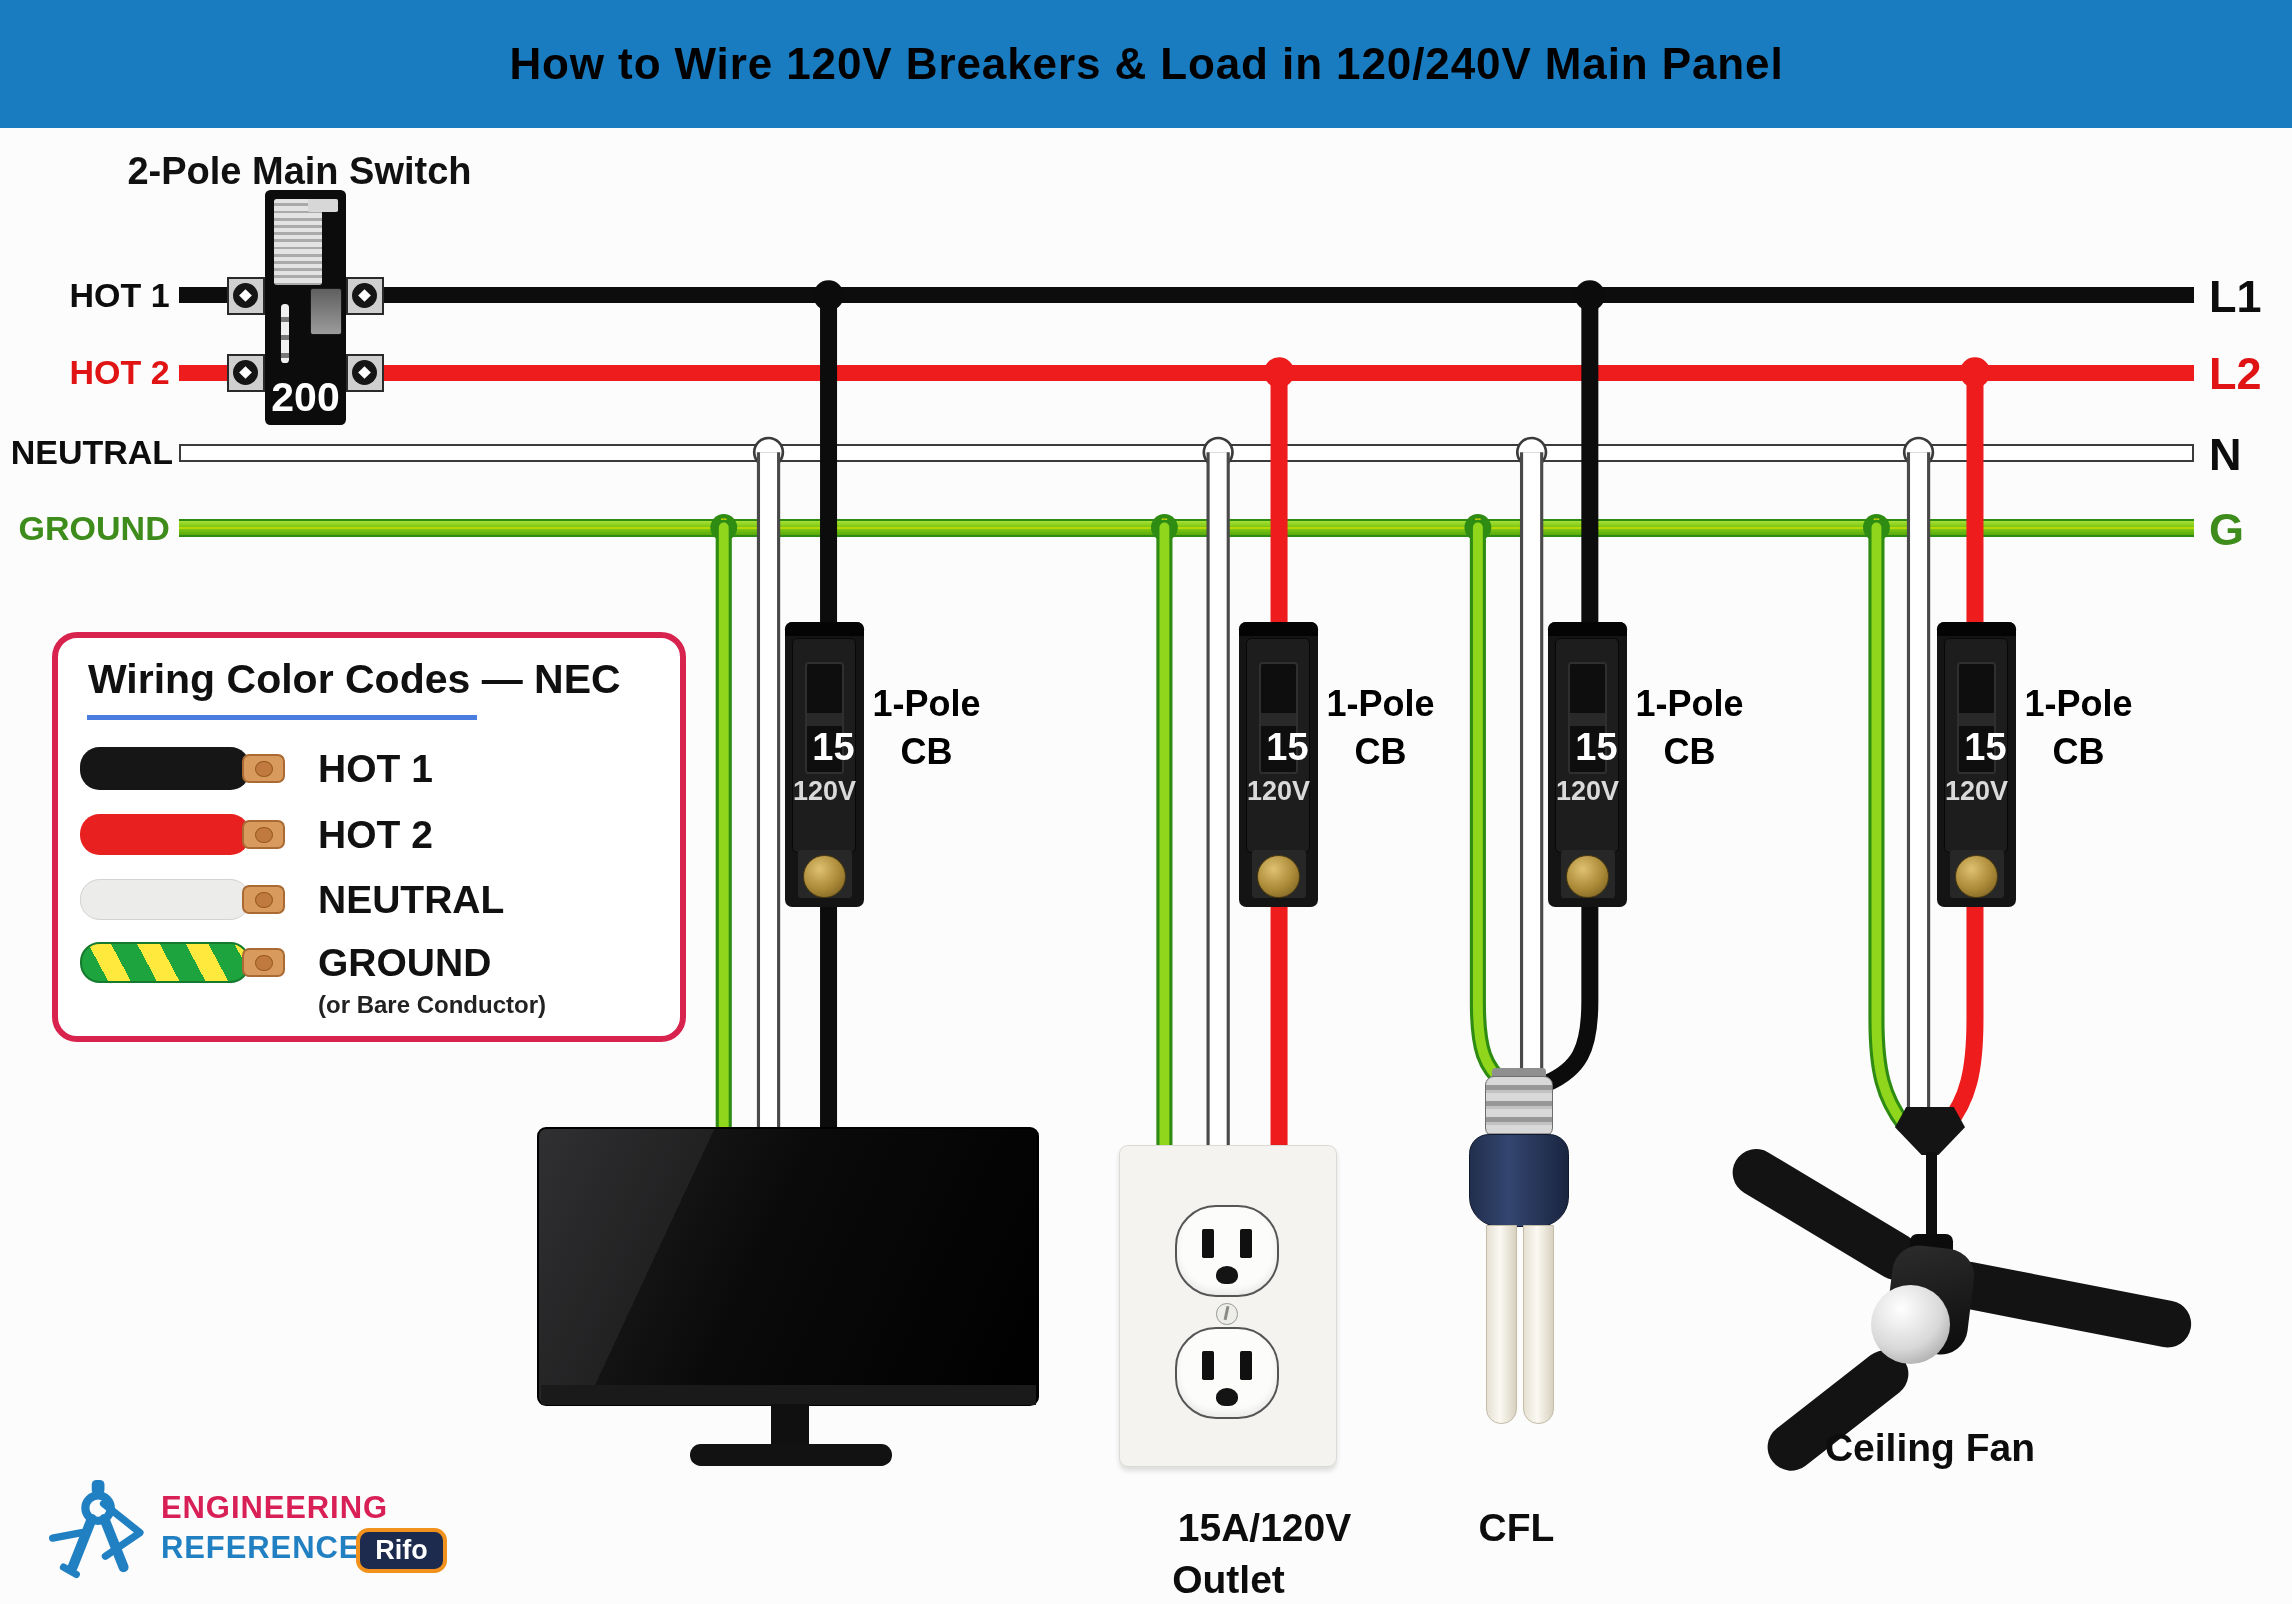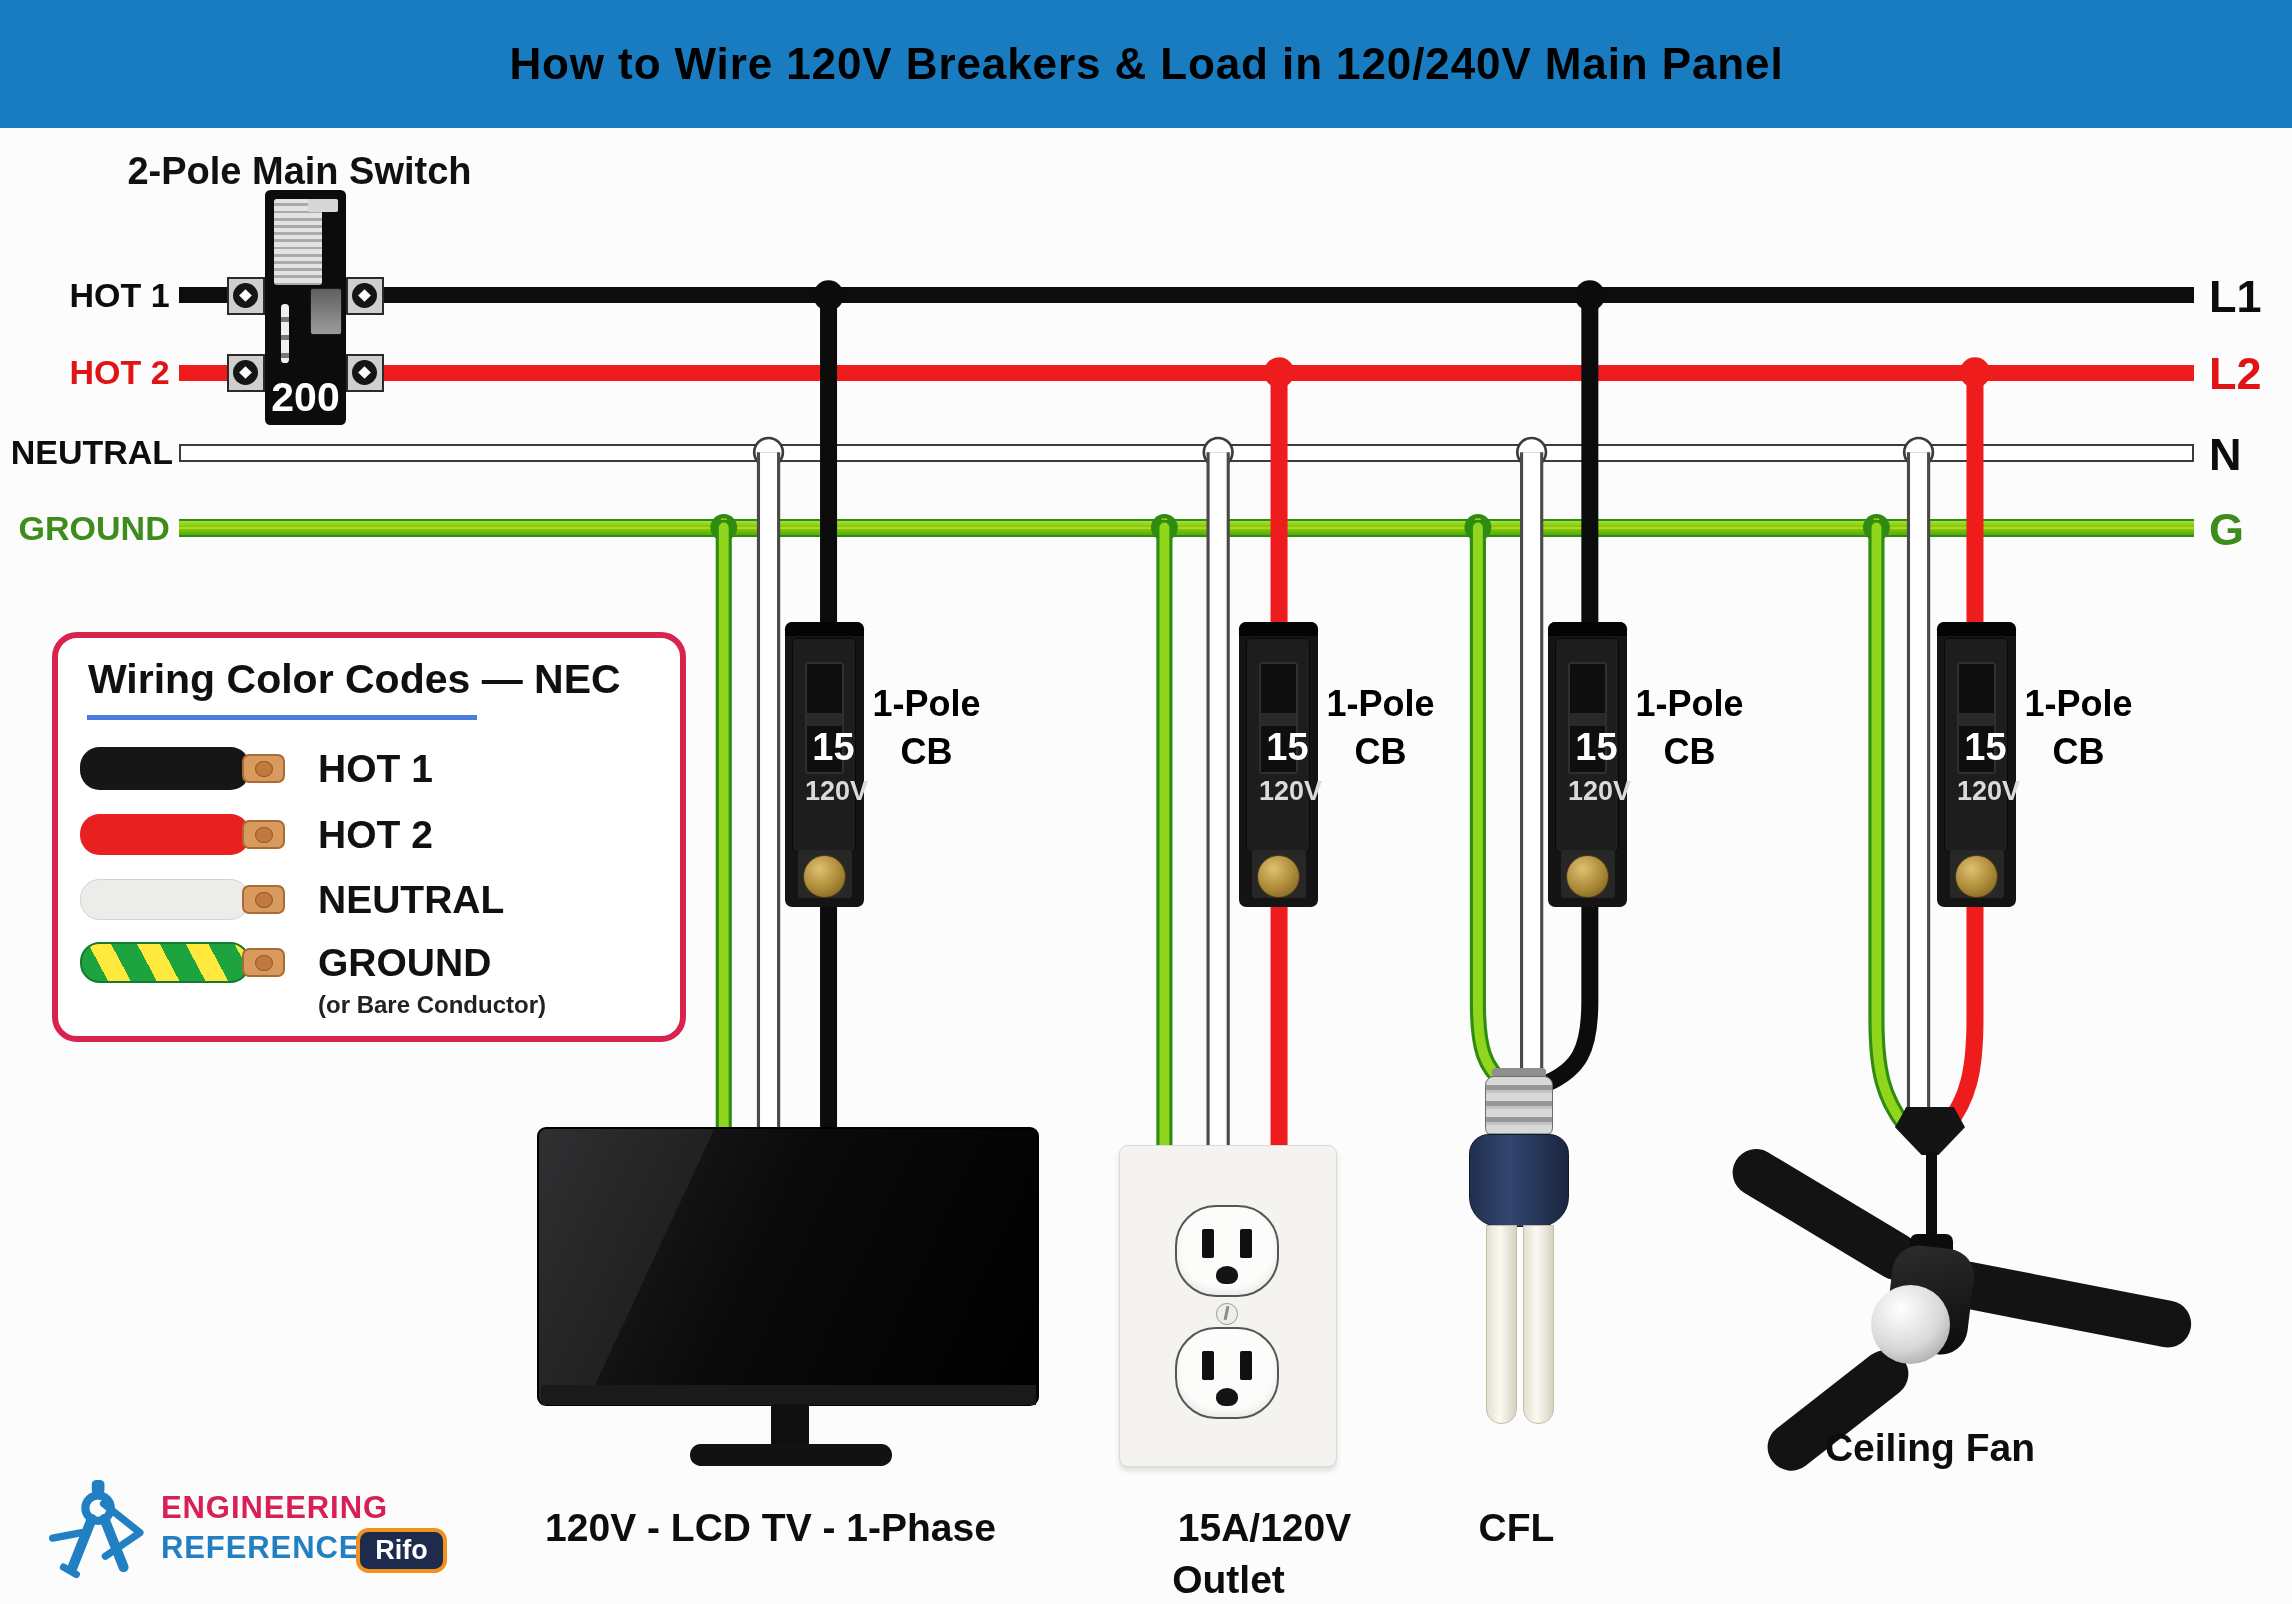--- a/index.html
+++ b/index.html
@@ -38,21 +38,21 @@
   
   .wires{position:absolute;left:0;top:0;z-index:4;pointer-events:none;}
 
   
   .breaker{position:absolute;top:622px;width:79px;height:285px;background:#141414;border-radius:7.2px;z-index:5;}
   .brk-cap{position:absolute;left:0;top:0;width:79px;height:14.3px;background:#040404;border-radius:7.2px 7.2px 0 0;}
   .brk-face{position:absolute;left:7.2px;top:16px;width:64px;height:215px;background:#1d1d1d;border:1.8px solid #070707;box-sizing:border-box;border-radius:5.4px;}
   .brk-toggle{position:absolute;left:19.7px;top:40px;width:39px;height:112px;background:#0e0e0e;border:2.7px solid #2f2f2f;box-sizing:border-box;border-radius:3.6px;}
   .brk-ridge{position:absolute;left:0;top:49px;width:100%;height:13.4px;background:#292929;}
   .brk-amp{position:absolute;left:9px;top:104px;width:79px;text-align:center;color:#fff;font-size:38px;font-weight:bold;}
-  .brk-volt{position:absolute;left:0;top:154px;width:79px;text-align:center;color:#dadada;font-size:27px;font-weight:bold;margin-left:12px;}
+  .brk-volt{position:absolute;left:0;top:154px;width:79px;text-align:center;color:#dadada;font-size:27px;font-weight:bold;}
   .brk-term{position:absolute;left:12.5px;top:228px;width:54px;height:48px;background:#272727;border-radius:3.6px;}
   .brk-screw{position:absolute;left:18px;top:233px;width:43px;height:43px;border-radius:50%;
     background:radial-gradient(circle at 38% 32%,#dfc171,#a98836 55%,#6e561d 100%);border:1.8px solid #4c3c10;box-sizing:border-box;}
   .cb-label{position:absolute;top:680px;width:161px;text-align:center;font-size:36px;font-weight:bold;color:#000000;line-height:48px;z-index:5;}
 
   
   .legend{position:absolute;left:52px;top:632px;width:634px;height:410px;background:#fff;border:6.3px solid var(--legend-border,#d8234f);
     border-radius:25px;box-sizing:border-box;z-index:6;}
   .lg-title{position:absolute;left:30px;top:18px;font-size:41px;font-weight:bold;color:#101010;}
   .lg-underline{position:absolute;left:29px;top:77px;width:390px;height:4.5px;background:var(--legend-underline,#4b7ce0);}
@@ -297,21 +297,20 @@
     <div class="lg-wire w-green"></div>
     <div class="lg-tip t4"></div>
     <div class="lg-label l4">GROUND</div>
     <div class="lg-note">(or Bare Conductor)</div>
   </div>
 
   <div class="tv-screen"></div>
   <div class="tv-chin"></div>
   <div class="tv-neck"></div>
   <div class="tv-base"></div>
-  <div class="load-label" style="left:475px;top:1506px;width:591px;">120V - LCD TV - 1-Phase</div>
 
   <div class="outlet-plate"></div>
   <div class="recept" style="left:1175px;top:1205px;">
     <div class="slotL"></div>
     <div class="slotR"></div>
     <div class="ghole"></div>
   </div>
   <div class="recept" style="left:1175px;top:1327px;">
     <div class="slotL"></div>
     <div class="slotR"></div>

